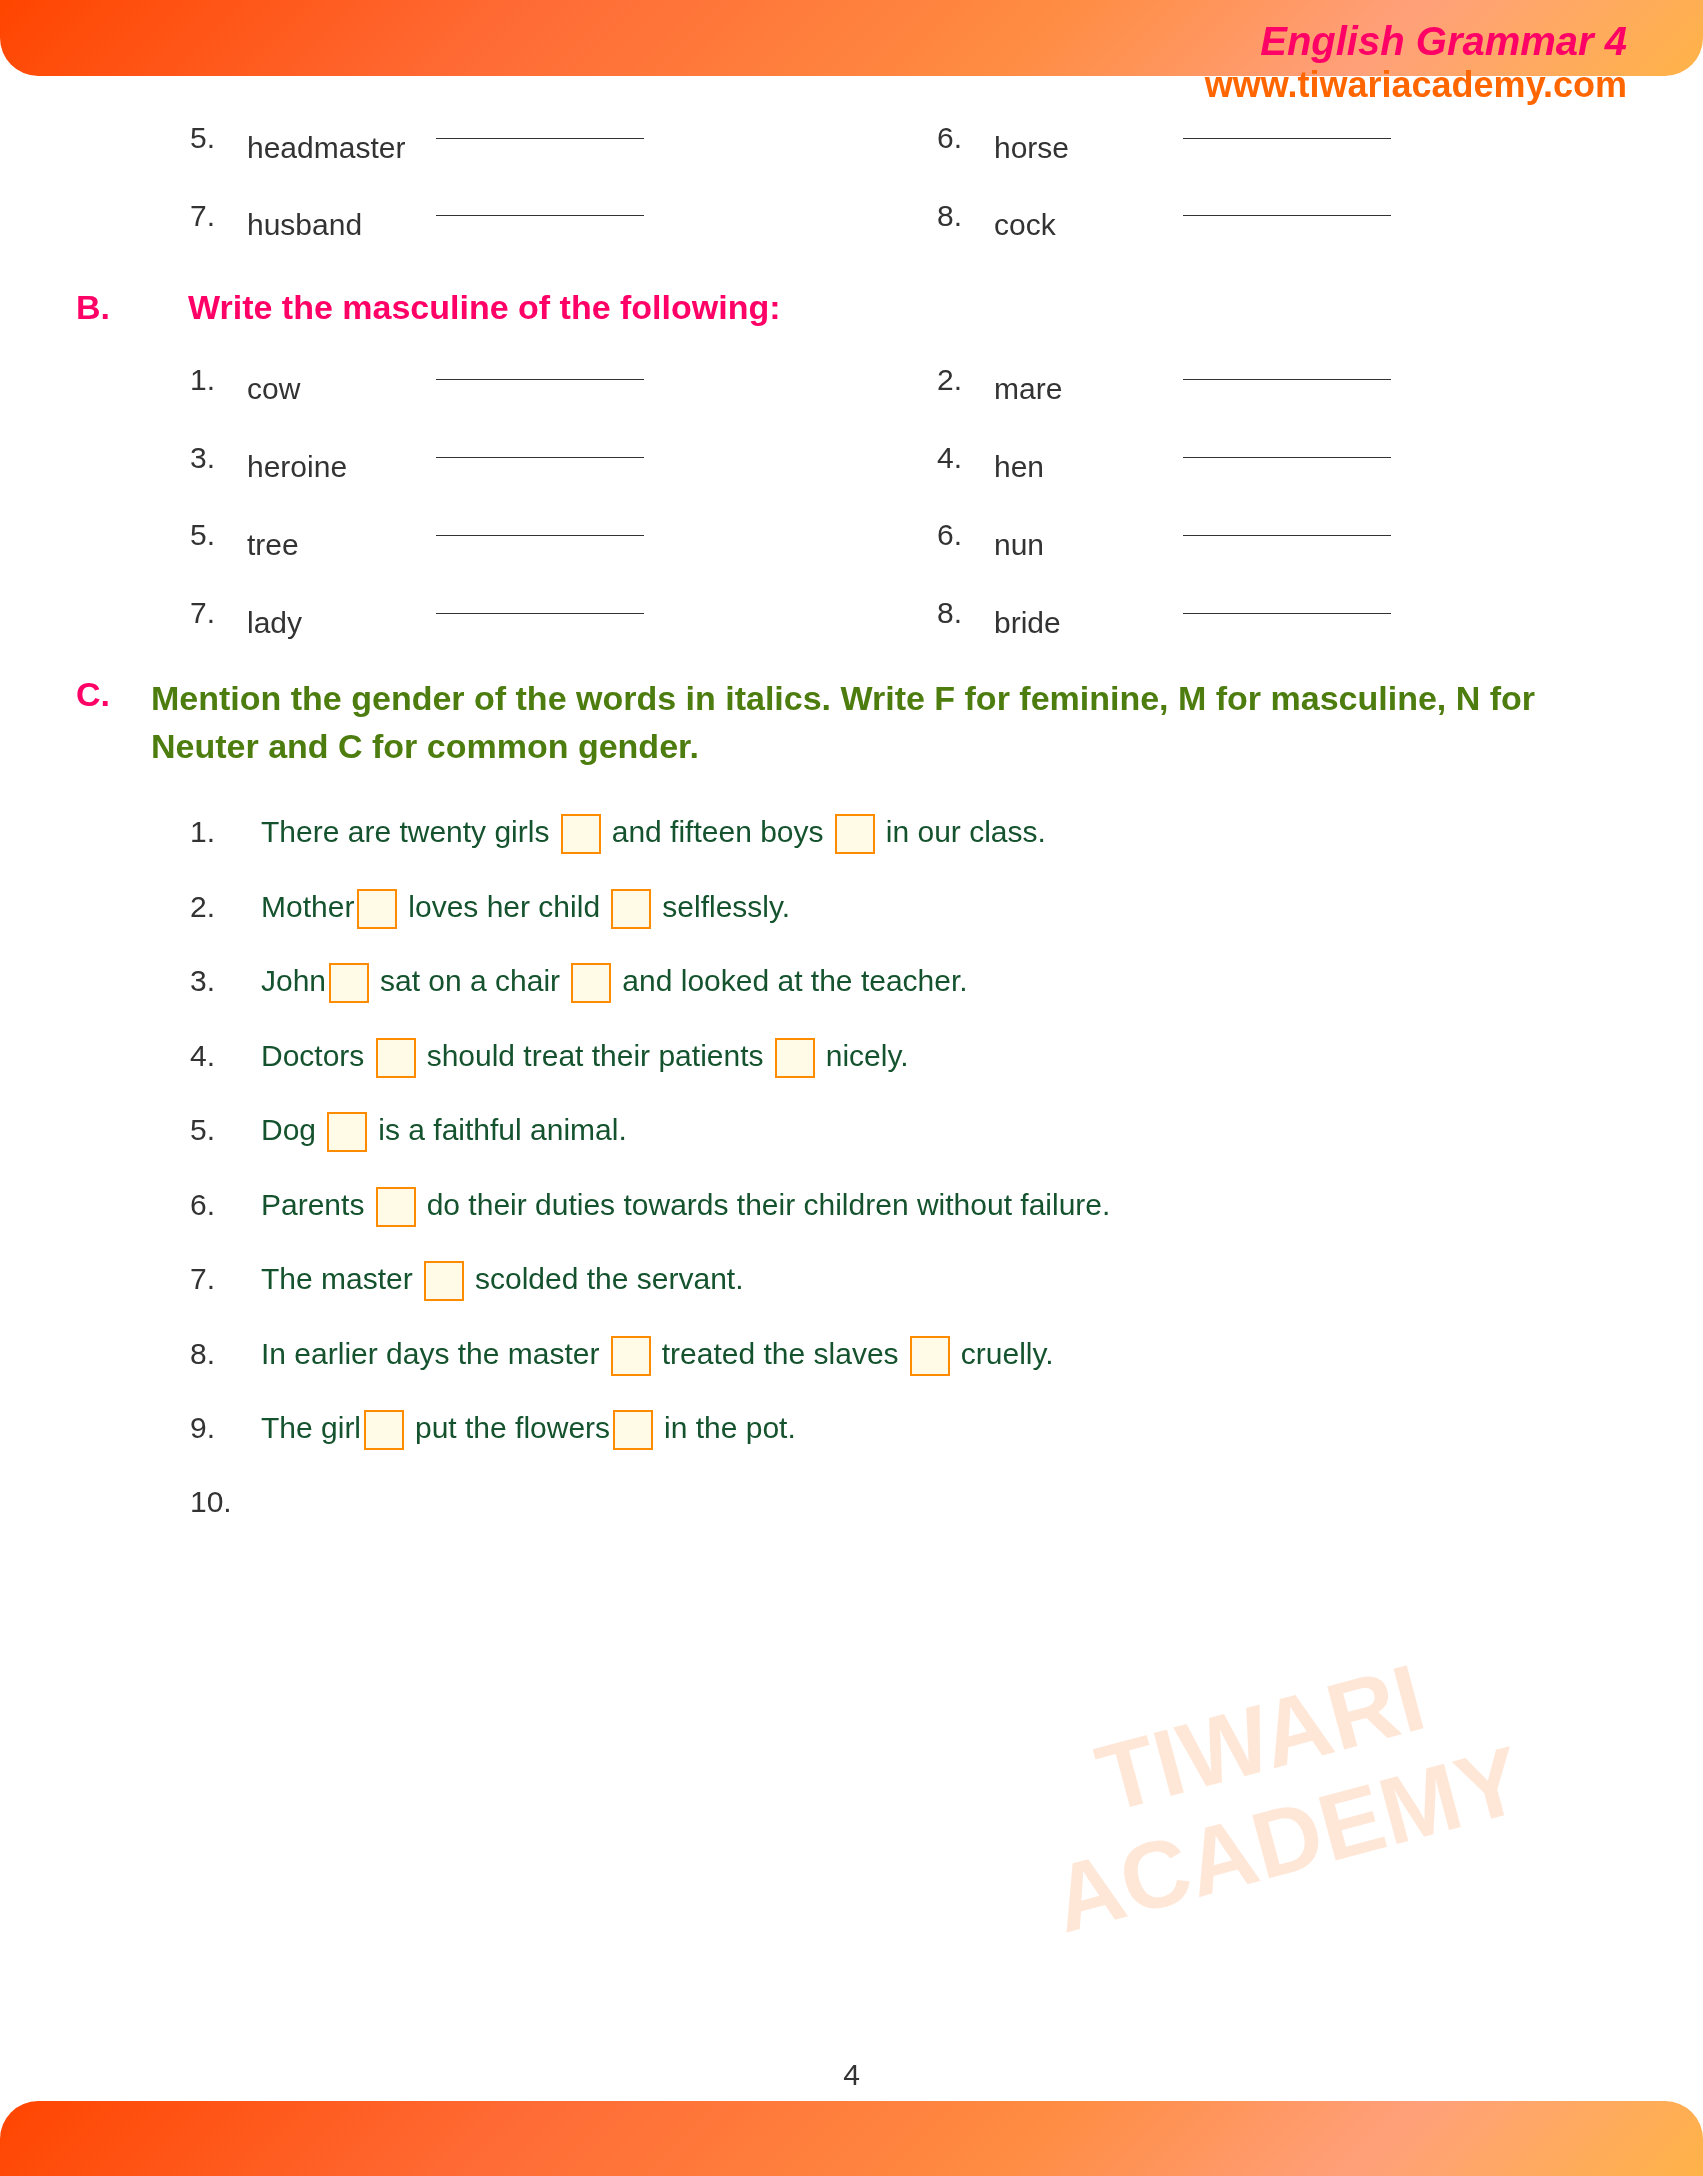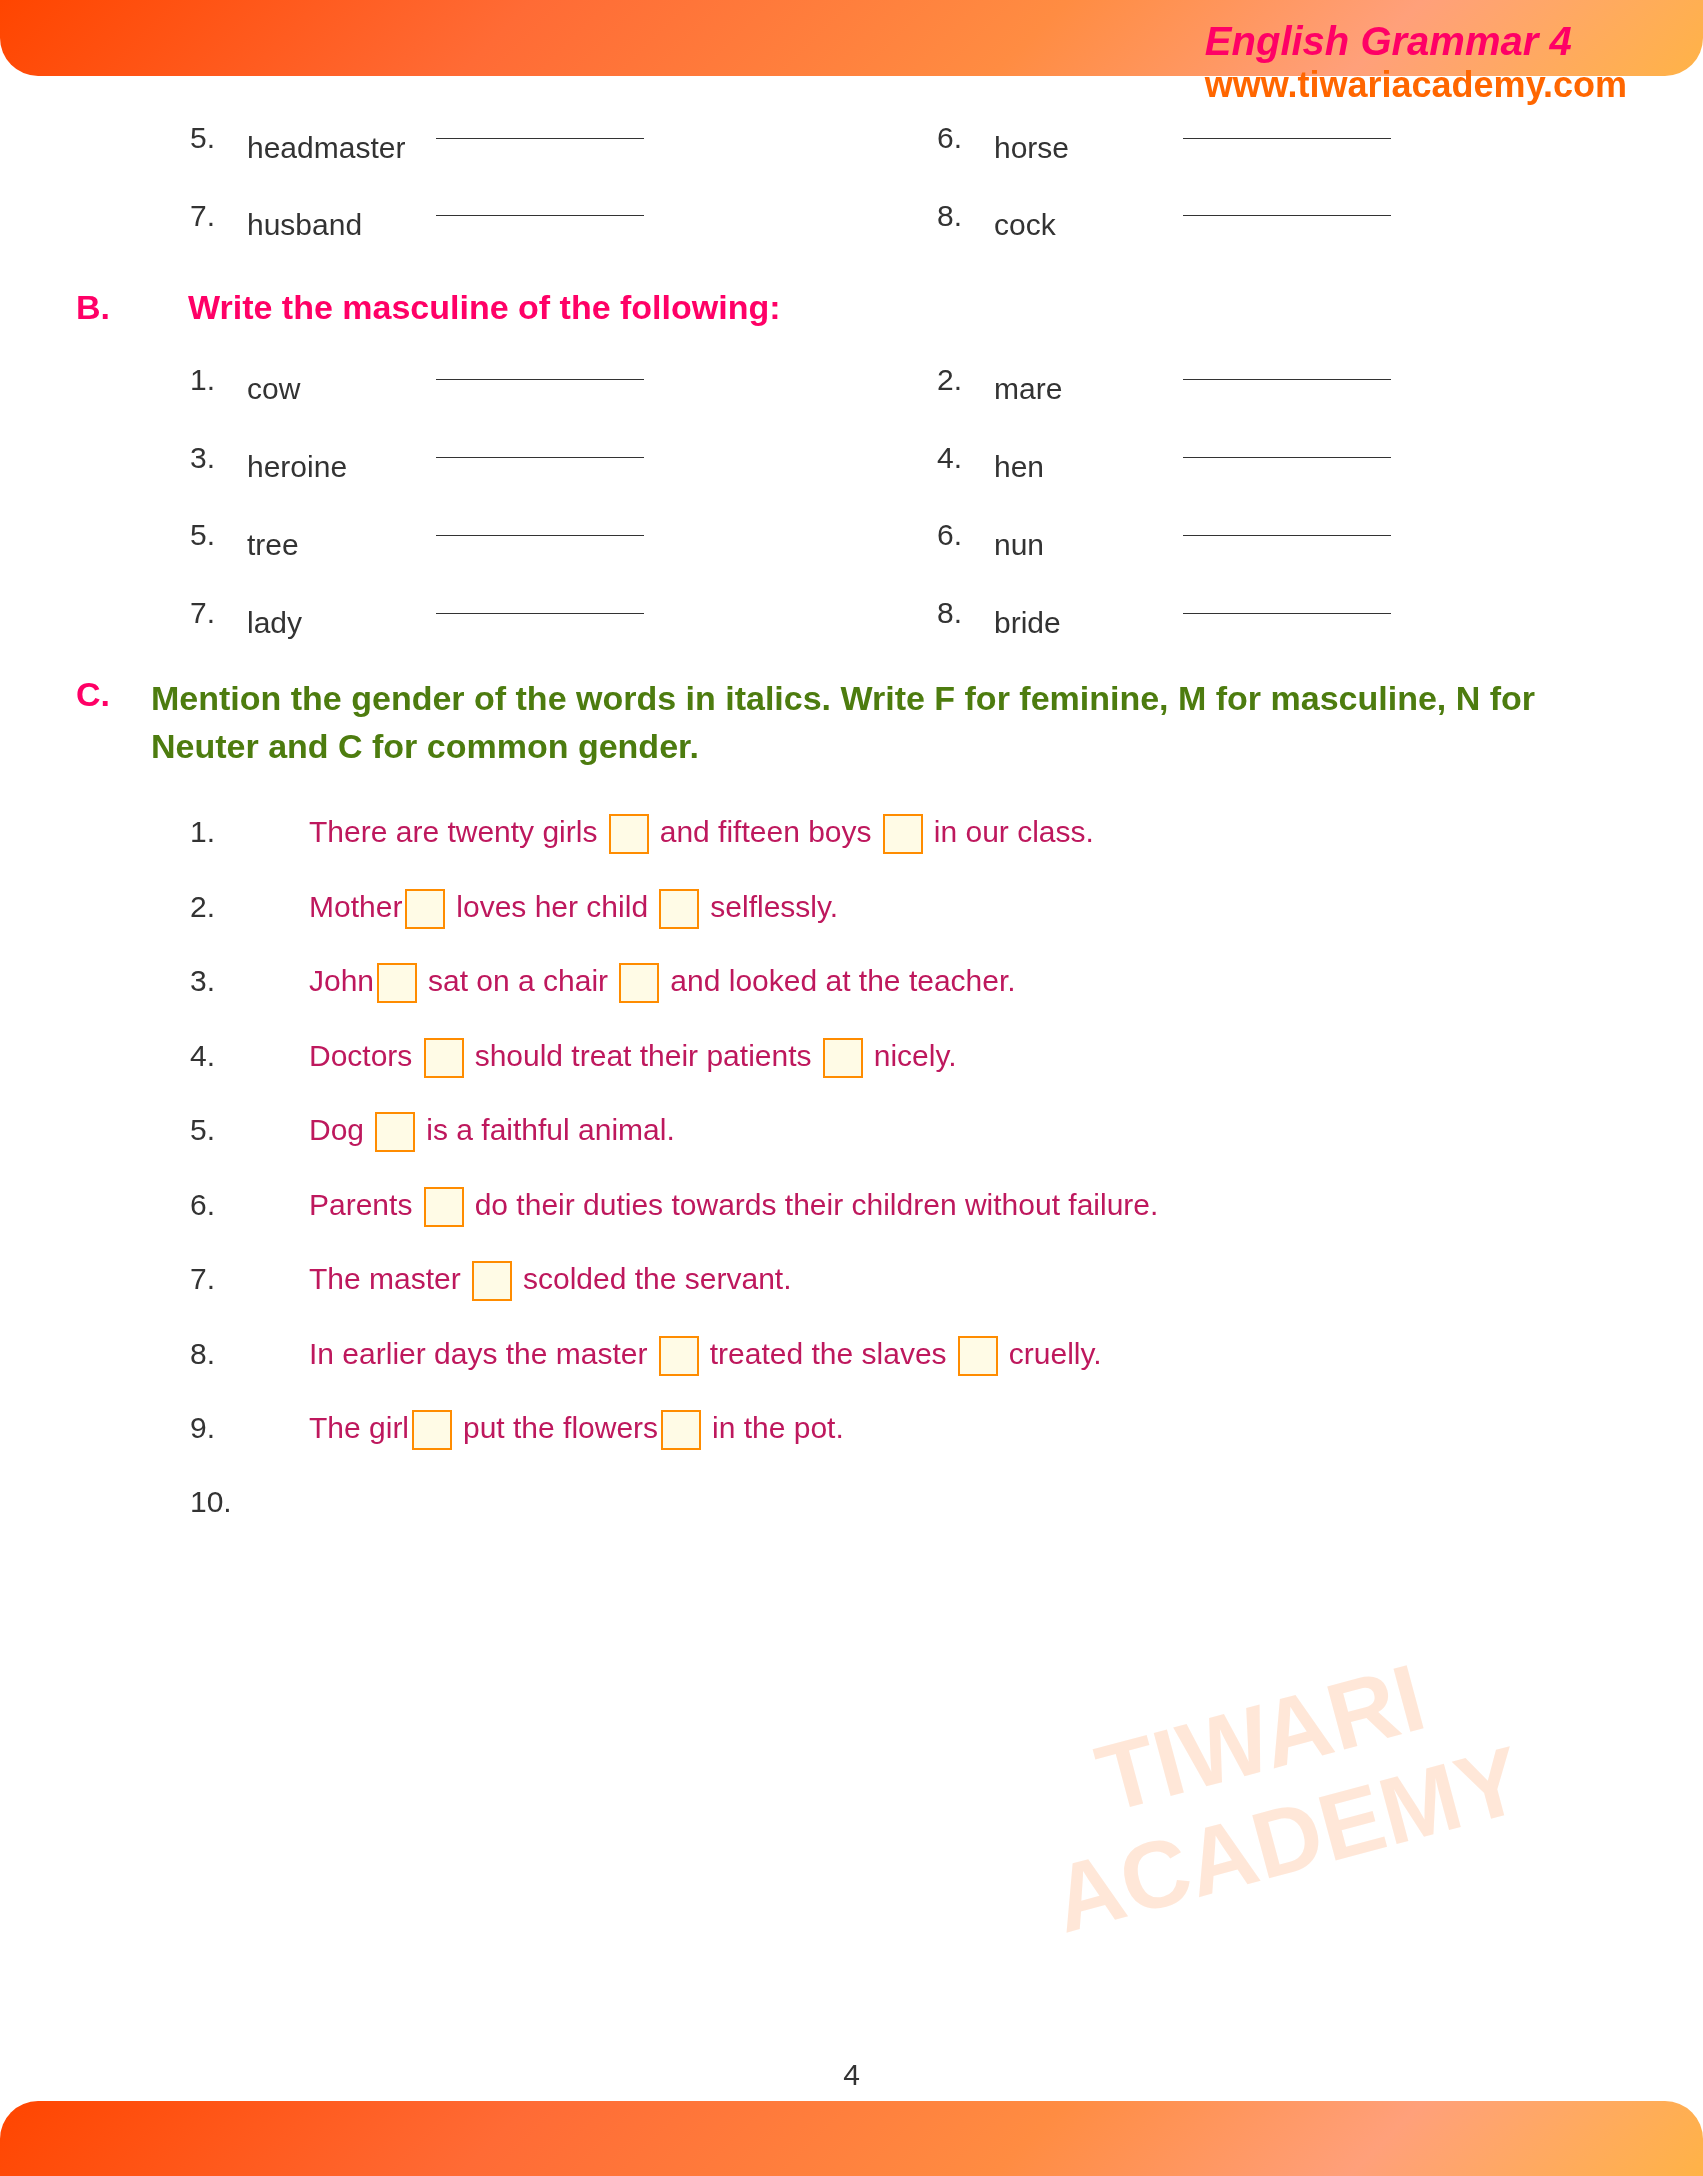--- a/index.html
+++ b/index.html
@@ -43,21 +43,21 @@
       transform: rotate(-15deg);
       line-height: 1.1;
       text-align: center;
     }
 
     
     .header {
       position: absolute;
       top: 19px;
       right: 76px;
-      text-align: left;
+      text-align: right;
     }
 
     .header-title {
       font-size: 40px;
       font-weight: bold;
       color: #ff0066;
       font-style: italic;
     }
 
     .header-website {
@@ -159,23 +159,22 @@
       font-size: 30px;
       line-height: 1.5;
     }
 
     .sentence-number {
       min-width: 57px;
       color: #333;
     }
 
     .sentence-text {
-      color: #be185d;
+      color: #14532d;
       line-height: 1.6;
-      margin-left: 48px;
     }
 
     
     .answer-box {
       display: inline-block;
       width: 40px;
       height: 40px;
       border: 2.4px solid #ff8c00;
       background: #fffbe6;
       vertical-align: middle;

